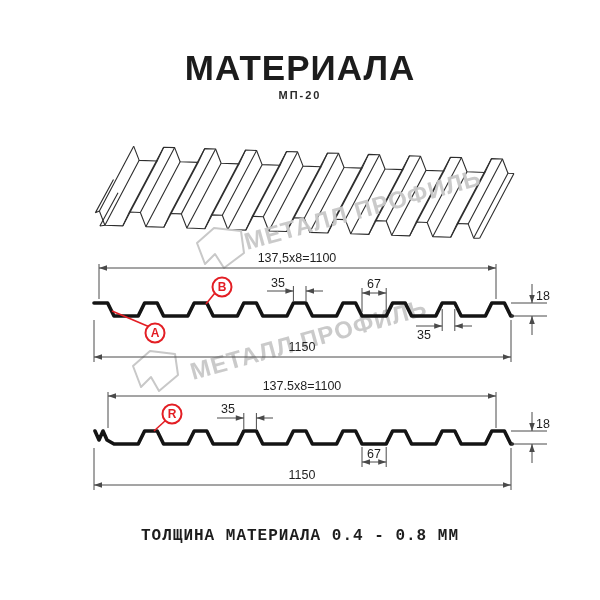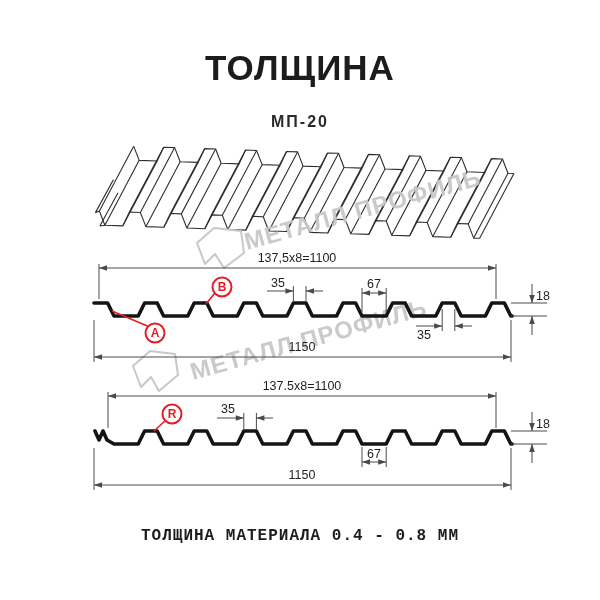--- a/index.html
+++ b/index.html
@@ -1,21 +1,21 @@
 <!DOCTYPE html>
 <html><head>
 <meta charset="utf-8">
 <style>
   html,body{margin:0;padding:0;background:#fff;}
   .page{position:relative;width:600px;height:600px;background:#ffffff;overflow:hidden;
         font-family:"Liberation Sans",sans-serif;}
   .title{position:absolute;top:48px;left:0;width:100%;text-align:center;
          font-size:35px;font-weight:800;letter-spacing:1px;color:#1c1c1c;}
   .subtitle{position:absolute;top:89px;left:0;width:100%;text-align:center;
-            font-size:16px;font-weight:700;letter-spacing:2px;color:#2a2a2a;margin-top:24px;}
+            font-size:11px;font-weight:700;letter-spacing:2px;color:#2a2a2a;}
   .footer{position:absolute;top:527px;left:0;width:100%;text-align:center;
           font-size:16px;font-weight:700;letter-spacing:1px;color:#1d1d1d;font-family:Liberation Mono, monospace;}
   svg{position:absolute;top:0;left:0;}
   .thin{stroke:#4a4a4a;stroke-width:1;fill:none;}
   .thick{stroke:#141414;stroke-width:3.6;fill:none;stroke-linejoin:round;stroke-linecap:round;}
   .sheet{stroke:#2e2e2e;stroke-width:1.1;fill:none;stroke-linejoin:round;}
   .arr{fill:#4a4a4a;stroke:none;}
   .dimtxt{font-family:"Liberation Sans",sans-serif;font-size:12.5px;fill:#1f1f1f;}
   .mid{text-anchor:middle;}
   .redc{stroke:#e31e24;fill:#ffffff;stroke-width:2;}
@@ -24,21 +24,21 @@
           fill:#e31e24;text-anchor:middle;}
   .wmtxt{font-family:"Liberation Sans",sans-serif;font-weight:bold;font-size:24px;
          fill:#c8c8c8;letter-spacing:1px;opacity:.95;}
   .wmlogo{stroke:#c8c8c8;stroke-width:2;fill:none;stroke-linejoin:round;}
 </style>
 </head>
 <body>
 
 <div class="page">
 
-  <div class="title">ТОЛЩИНА</div>
+  <div class="title">МАТЕРИАЛА</div>
   <div class="subtitle">МП-20</div>
 
   <svg width="600" height="600" viewBox="0 0 600 600">
 
     <g transform="translate(0,7) rotate(2 300 190)">
       <path class="sheet" d="M100,211 L106,225 L124,225 L130,211 L141,211 L147,225 L165,225 L171,211 L182,211 L188,225 L206,225 L212,211 L223,211 L229,225 L247,225 L253,211 L264,211 L270,225 L288,225 L294,211 L305,211 L311,225 L329,225 L335,211 L346,211 L352,225 L370,225 L376,211 L387,211 L393,225 L411,225 L417,211 L428,211 L434,225 L452,225 L458,211 L469,211 L475,225 L481,225"></path>
       <path class="sheet" d="M132,145 L138,159 L156,159 L162,145 L173,145 L179,159 L197,159 L203,145 L214,145 L220,159 L238,159 L244,145 L255,145 L261,159 L279,159 L285,145 L296,145 L302,159 L320,159 L326,145 L337,145 L343,159 L361,159 L367,145 L378,145 L384,159 L402,159 L408,145 L419,145 L425,159 L443,159 L449,145 L460,145 L466,159 L484,159 L490,145 L501,145 L507,159 L513,159"></path>
       <path class="sheet" d="M100,211L132,145 M106,225L138,159 M124,225L156,159 M130,211L162,145 M141,211L173,145 M147,225L179,159 M165,225L197,159 M171,211L203,145 M182,211L214,145 M188,225L220,159 M206,225L238,159 M212,211L244,145 M223,211L255,145 M229,225L261,159 M247,225L279,159 M253,211L285,145 M264,211L296,145 M270,225L302,159 M288,225L320,159 M294,211L326,145 M305,211L337,145 M311,225L343,159 M329,225L361,159 M335,211L367,145 M346,211L378,145 M352,225L384,159 M370,225L402,159 M376,211L408,145 M387,211L419,145 M393,225L425,159 M411,225L443,159 M417,211L449,145 M428,211L460,145 M434,225L466,159 M452,225L484,159 M458,211L490,145 M469,211L501,145 M475,225L507,159 M481,225L513,159"></path>
       <path class="sheet" d="M96,213 L113,179 M101,226 L118,192 M100,211 L96,213 M106,225 L101,226"></path>
     </g>

